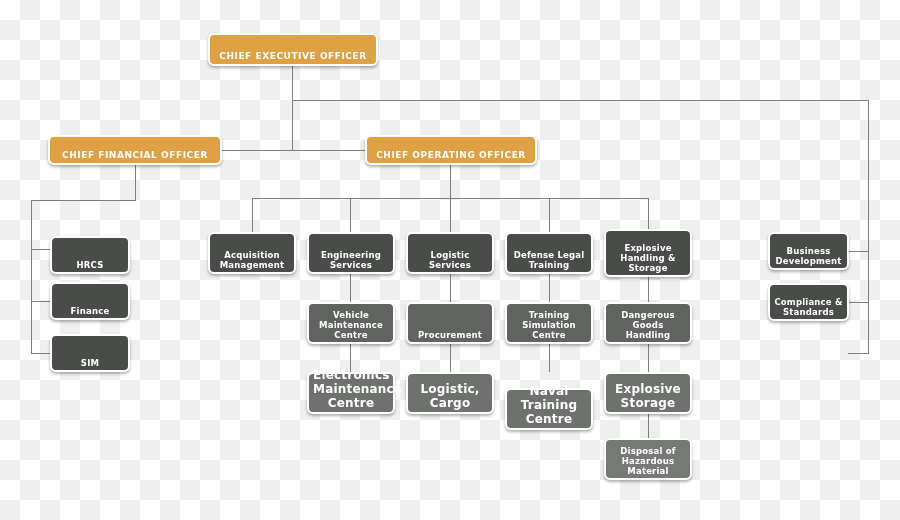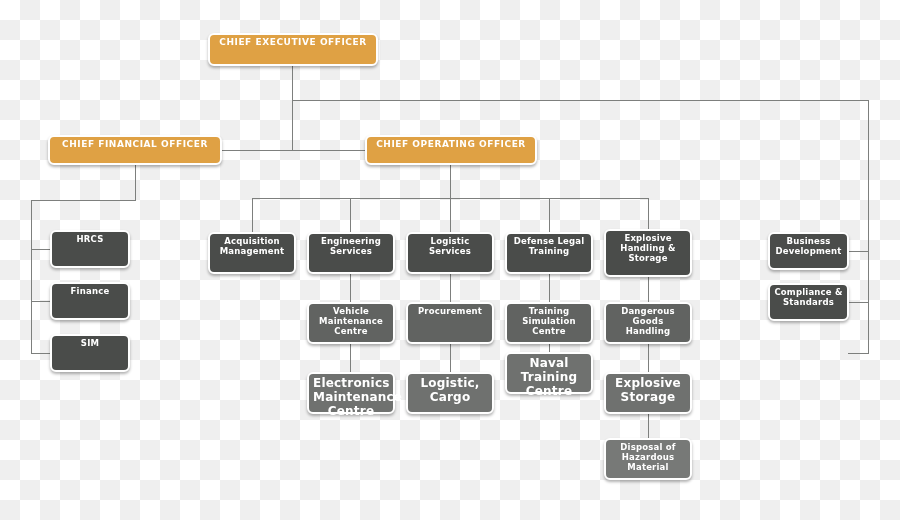--- a/index.html
+++ b/index.html
@@ -27,21 +27,21 @@
   .conn {
     position: absolute;
     background: #7d7f7d;
     z-index: 1;
   }
   .node {
     position: absolute;
     box-sizing: border-box;
     border-radius: 6px;
     display: flex;
-    align-items: flex-start;
+    align-items: flex-end;
     justify-content: center;
     text-align: center;
     z-index: 3;
     border: 2px solid #ffffff;
     box-shadow: 0 2px 3px rgba(0,0,0,0.30);
     color: #ffffff;
     font-weight: bold;
     letter-spacing: 0.2px;
     line-height: 1.18;
     padding: 2px 4px;
@@ -131,21 +131,21 @@
   </div>
 
   <div class="node lvl-exec" style="left:48px; top:135px; width:174px; height:30px;">
     <span class="node-label">CHIEF FINANCIAL OFFICER</span>
   </div>
 
   <div class="node lvl-exec" style="left:365px; top:135px; width:172px; height:30px;">
     <span class="node-label">CHIEF OPERATING OFFICER</span>
   </div>
 
-  <div class="node lvl-dark" style="left:50px; top:230px; width:80px; height:38px;">
+  <div class="node lvl-dark" style="left:50px; top:236px; width:80px; height:38px;">
     <span class="node-label">HRCS</span>
   </div>
   <div class="node lvl-dark" style="left:50px; top:282px; width:80px; height:38px;">
     <span class="node-label">Finance</span>
   </div>
   <div class="node lvl-dark" style="left:50px; top:334px; width:80px; height:38px;">
     <span class="node-label">SIM</span>
   </div>
 
   <div class="node lvl-dark" style="left:208px; top:232px; width:88px; height:42px;">
@@ -176,21 +176,21 @@
   <div class="node lvl-mid" style="left:604px; top:302px; width:88px; height:42px;">
     <span class="node-label">Dangerous Goods Handling</span>
   </div>
 
   <div class="node lvl-light" style="left:307px; top:372px; width:88px; height:42px;">
     <span class="node-label">Electronics Maintenance Centre</span>
   </div>
   <div class="node lvl-light" style="left:406px; top:372px; width:88px; height:42px;">
     <span class="node-label">Logistic, Cargo</span>
   </div>
-  <div class="node lvl-light" style="left:505px; top:352px; width:88px; height:42px;">
+  <div class="node lvl-light" style="left:505px; top:388px; width:88px; height:42px;">
     <span class="node-label">Naval Training Centre</span>
   </div>
   <div class="node lvl-light" style="left:604px; top:372px; width:88px; height:42px;">
     <span class="node-label">Explosive Storage</span>
   </div>
 
   <div class="node lvl-lighter" style="left:604px; top:438px; width:88px; height:42px;">
     <span class="node-label">Disposal of Hazardous Material</span>
   </div>
 

